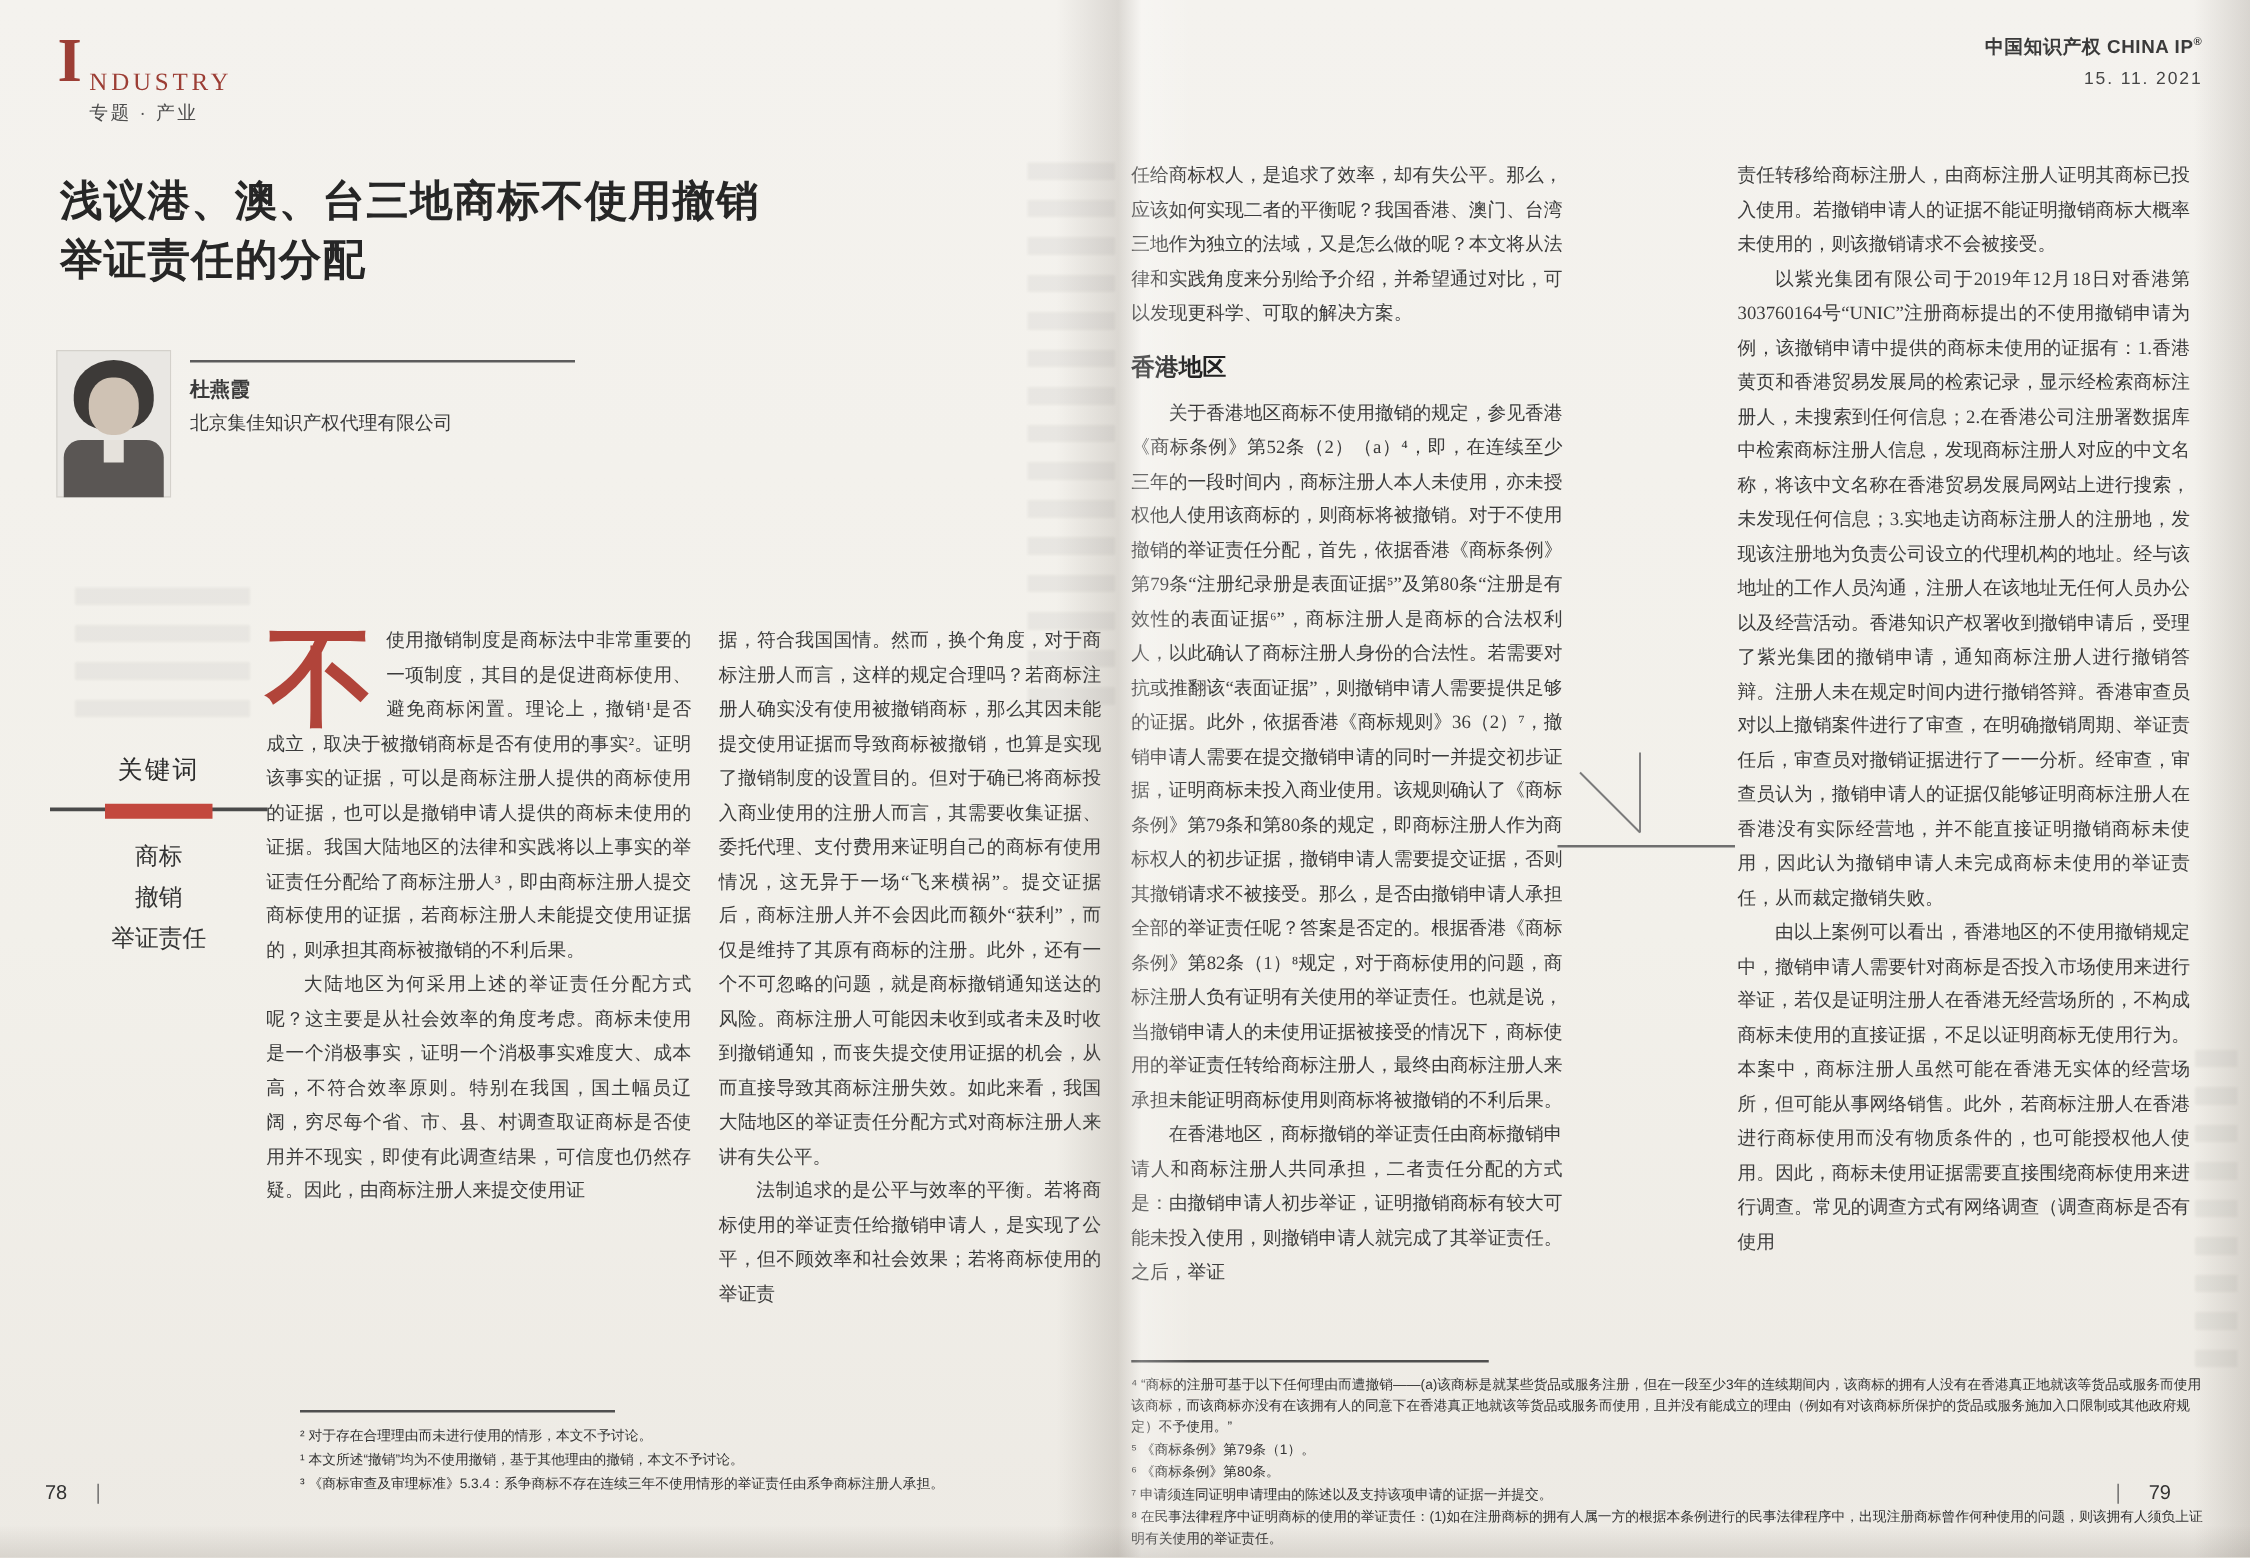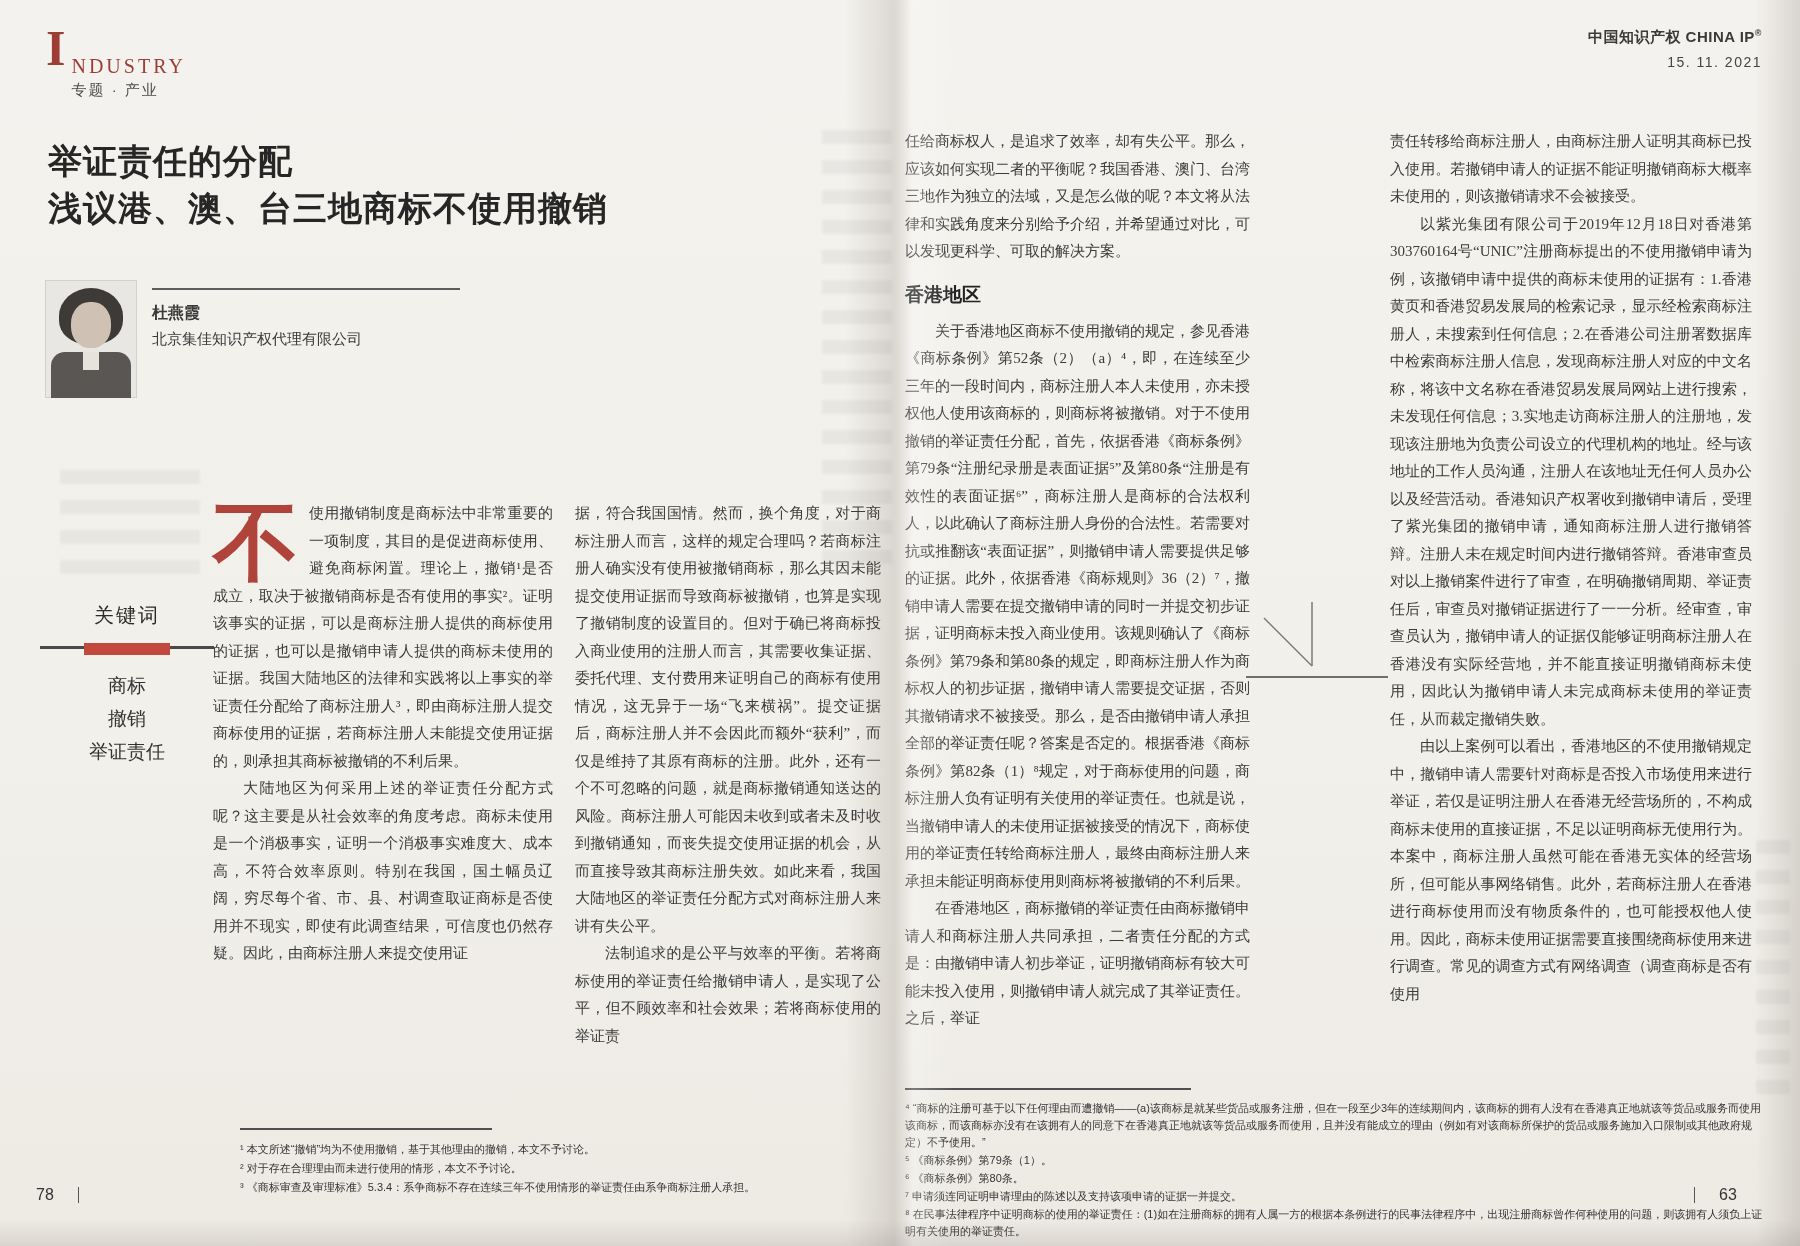--- a/index.html
+++ b/index.html
@@ -143,22 +143,22 @@
 
     <div class="abs eyebrow">
       <span class="eyebrow-initial">I</span>
       <span>
         <div class="eyebrow-word">NDUSTRY</div>
         <div class="eyebrow-sub">专题 · 产业</div>
       </span>
     </div>
 
     <h1 class="abs article-title" style="margin:0;">
+      <div>浅议港、澳、台三地商标不使用撤销</div>
       <div>举证责任的分配</div>
-      <div>浅议港、澳、台三地商标不使用撤销</div>
     </h1>
 
     <div class="abs author-photo">
       <div class="ph-hair"></div>
       <div class="ph-face"></div>
       <div class="ph-body"></div>
       <div class="ph-collar"></div>
     </div>
     <div class="abs author-rule"></div>
     <div class="abs author-info">
@@ -182,22 +182,22 @@
       <p class="indent">大陆地区为何采用上述的举证责任分配方式呢？这主要是从社会效率的角度考虑。商标未使用是一个消极事实，证明一个消极事实难度大、成本高，不符合效率原则。特别在我国，国土幅员辽阔，穷尽每个省、市、县、村调查取证商标是否使用并不现实，即使有此调查结果，可信度也仍然存疑。因此，由商标注册人来提交使用证</p>
     </div>
 
     <div class="abs bodycol col2">
       <p>据，符合我国国情。然而，换个角度，对于商标注册人而言，这样的规定合理吗？若商标注册人确实没有使用被撤销商标，那么其因未能提交使用证据而导致商标被撤销，也算是实现了撤销制度的设置目的。但对于确已将商标投入商业使用的注册人而言，其需要收集证据、委托代理、支付费用来证明自己的商标有使用情况，这无异于一场“飞来横祸”。提交证据后，商标注册人并不会因此而额外“获利”，而仅是维持了其原有商标的注册。此外，还有一个不可忽略的问题，就是商标撤销通知送达的风险。商标注册人可能因未收到或者未及时收到撤销通知，而丧失提交使用证据的机会，从而直接导致其商标注册失效。如此来看，我国大陆地区的举证责任分配方式对商标注册人来讲有失公平。</p>
       <p class="indent">法制追求的是公平与效率的平衡。若将商标使用的举证责任给撤销申请人，是实现了公平，但不顾效率和社会效果；若将商标使用的举证责</p>
     </div>
 
     <div class="abs fn-rule fn-rule-left"></div>
     <div class="abs footnotes footnotes-left">
+      <div>² 对于存在合理理由而未进行使用的情形，本文不予讨论。</div>
       <div>¹ 本文所述“撤销”均为不使用撤销，基于其他理由的撤销，本文不予讨论。</div>
-      <div>² 对于存在合理理由而未进行使用的情形，本文不予讨论。</div>
       <div>³ 《商标审查及审理标准》5.3.4：系争商标不存在连续三年不使用情形的举证责任由系争商标注册人承担。</div>
     </div>
 
     <div class="abs pageno pageno-left">
       <span>78</span>
       <span class="pageno-bar"></span>
     </div>
   </section>
 
   <section>
@@ -234,20 +234,20 @@
     <div class="abs footnotes footnotes-right">
       <div>⁴ “商标的注册可基于以下任何理由而遭撤销——(a)该商标是就某些货品或服务注册，但在一段至少3年的连续期间内，该商标的拥有人没有在香港真正地就该等货品或服务而使用该商标，而该商标亦没有在该拥有人的同意下在香港真正地就该等货品或服务而使用，且并没有能成立的理由（例如有对该商标所保护的货品或服务施加入口限制或其他政府规定）不予使用。”</div>
       <div>⁵ 《商标条例》第79条（1）。</div>
       <div>⁶ 《商标条例》第80条。</div>
       <div>⁷ 申请须连同证明申请理由的陈述以及支持该项申请的证据一并提交。</div>
       <div>⁸ 在民事法律程序中证明商标的使用的举证责任：(1)如在注册商标的拥有人属一方的根据本条例进行的民事法律程序中，出现注册商标曾作何种使用的问题，则该拥有人须负上证明有关使用的举证责任。</div>
     </div>
 
     <div class="abs pageno pageno-right">
       <span class="pageno-bar"></span>
-      <span>63</span>
+      <span>79</span>
     </div>
   </section>
 
   <div class="fold-shadow"></div>
   <div class="edge-shadow-right"></div>
   <div class="edge-shadow-bottom"></div>
 </div>
 
 </body></html>

